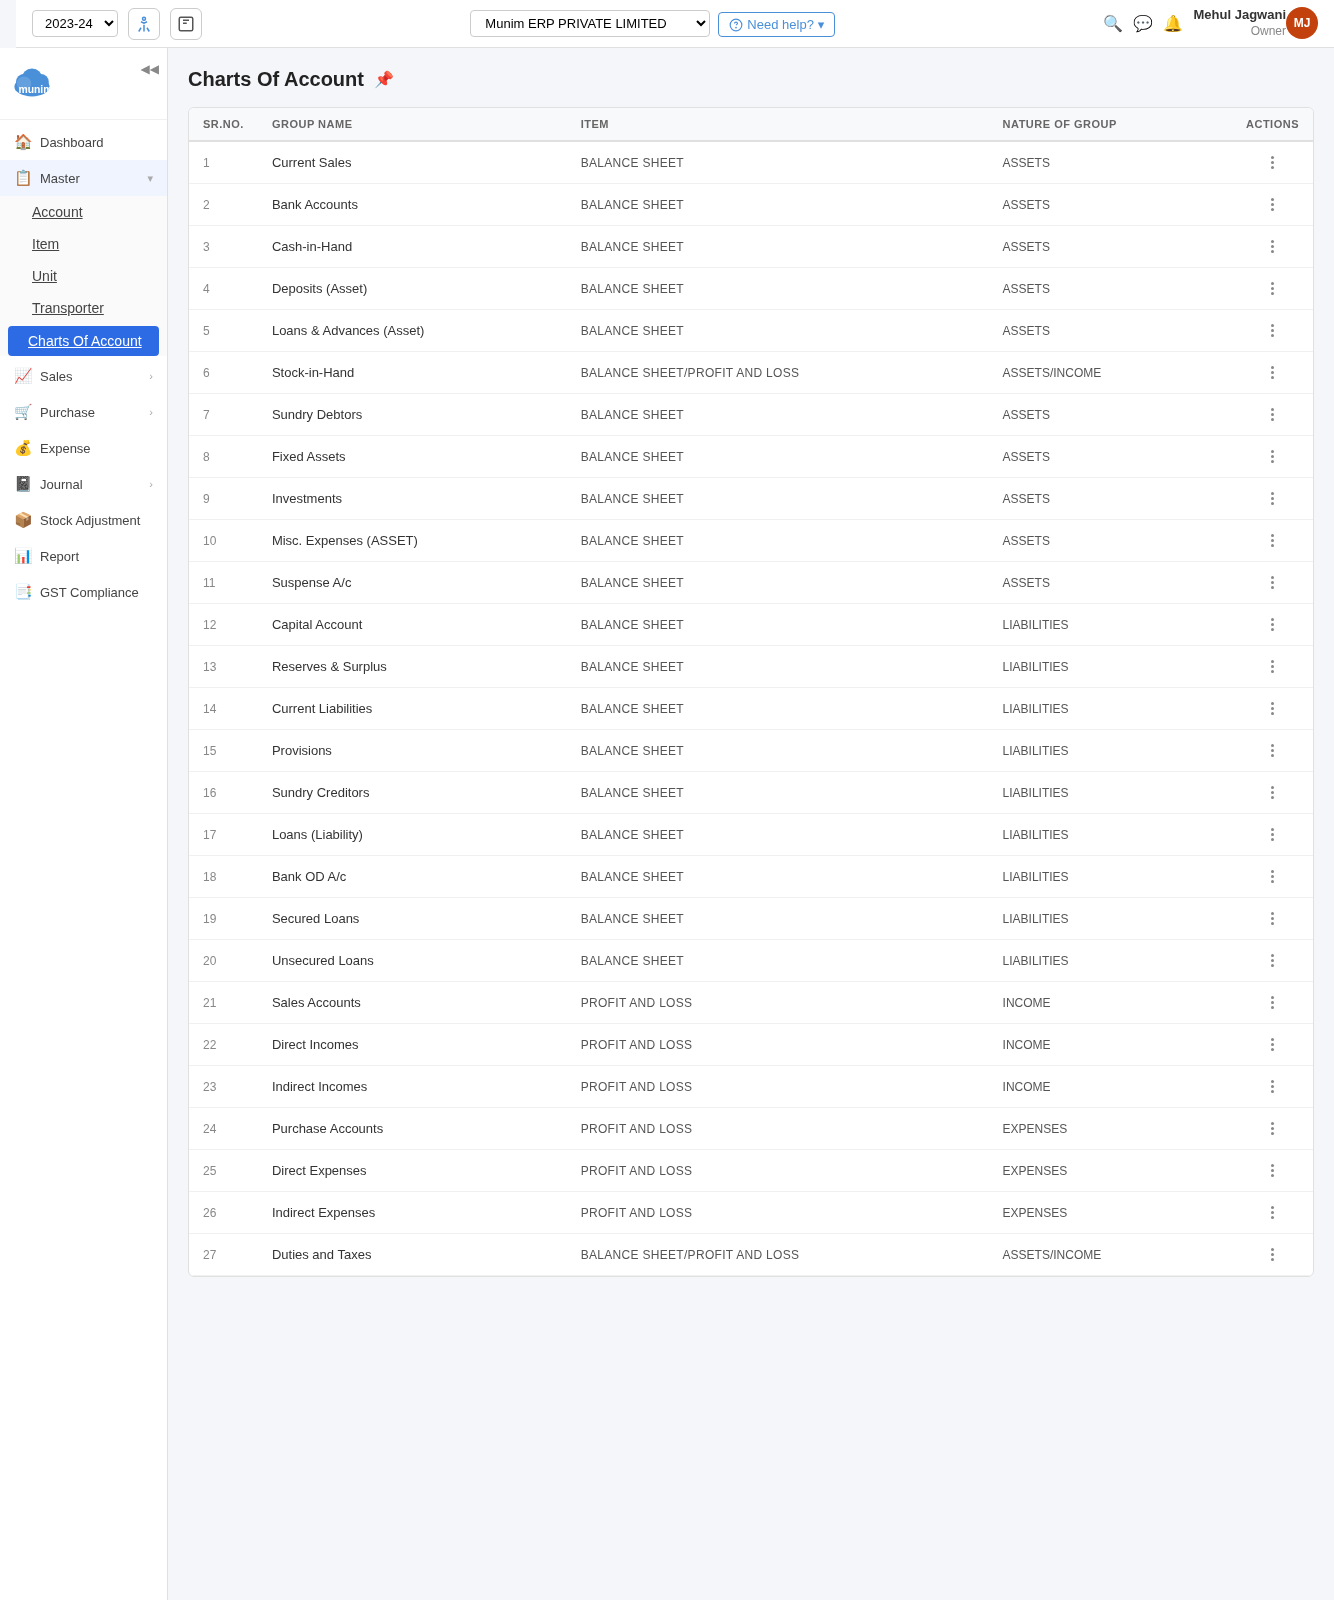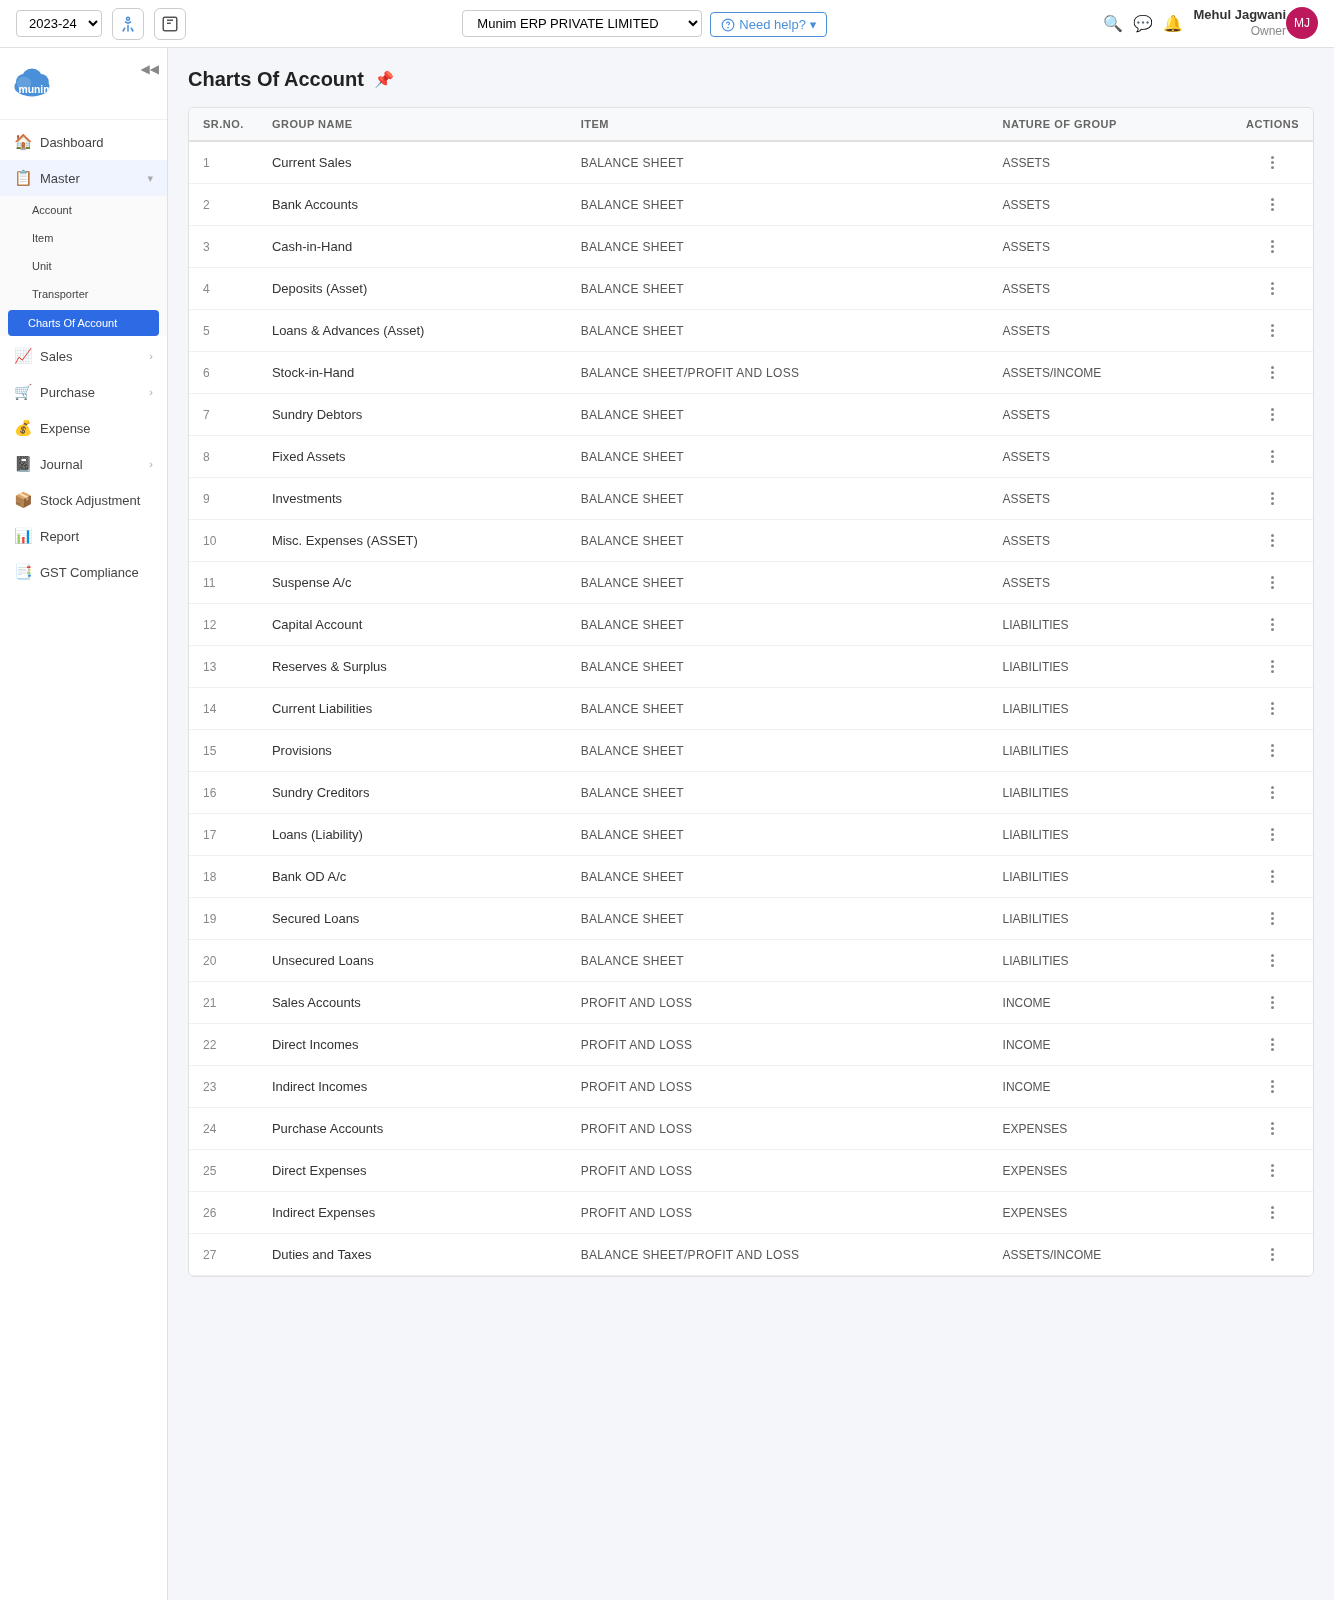--- a/index.html
+++ b/index.html
@@ -8,21 +8,21 @@
     
     .topbar {
       background: #fff;
       border-bottom: 1px solid #e0e0e0;
       display: flex;
       align-items: center;
       padding: 0 16px;
       height: 48px;
       gap: 12px;
       position: fixed;
-      top: 0; left: 0; right: 0;
+      top: 0; left: 16px; right: 0;
       z-index: 100;
     }
     .topbar-left { display: flex; align-items: center; gap: 10px; }
     .year-select {
       border: 1px solid #ccc;
       border-radius: 4px;
       padding: 4px 8px;
       font-size: 13px;
       background: #fff;
       cursor: pointer;
@@ -70,25 +70,25 @@
     .topbar-icon { font-size: 16px; color: #555; cursor: pointer; }
     .user-info {
       display: flex; align-items: center; 
     }
     .user-text { font-size: 12px; text-align: right; line-height: 1.3; }
     .user-name { font-weight: bold; font-size: 13px; }
     .user-role { font-size: 12px; color: #888; }
     .avatar {
       width: 32px; height: 32px;
       border-radius: 50%;
-      background: #be185d;
+      background: #c2410c;
       color: #fff;
       display: flex; align-items: center; justify-content: center;
       font-size: 12px;
-      font-weight: normal;
+      font-weight: bold;
     }
 
     
     .layout {
       display: flex;
       margin-top: 48px;
       flex: 1;
     }
 
     
@@ -124,22 +124,23 @@
     }
     .nav-item.active-parent {
       background: #f0f4ff;
     }
     .nav-item .nav-icon { font-size: 15px; width: 18px; text-align: center; }
     .nav-item .chevron { margin-left: auto; font-size: 11px; color: #aaa; }
     .nav-subitems { background: #fafafa; }
     .nav-subitem {
       padding: 8px 14px 8px 32px;
       cursor: pointer;
-      font-size: 11px;
+      font-size: 14px;
       color: #444;
+      text-decoration: underline;
     }
     .nav-subitem.active {
       background: #2d6be4;
       color: #fff;
       border-radius: 4px;
       margin: 2px 8px;
       padding: 7px 12px 7px 20px;
     }
 
     

